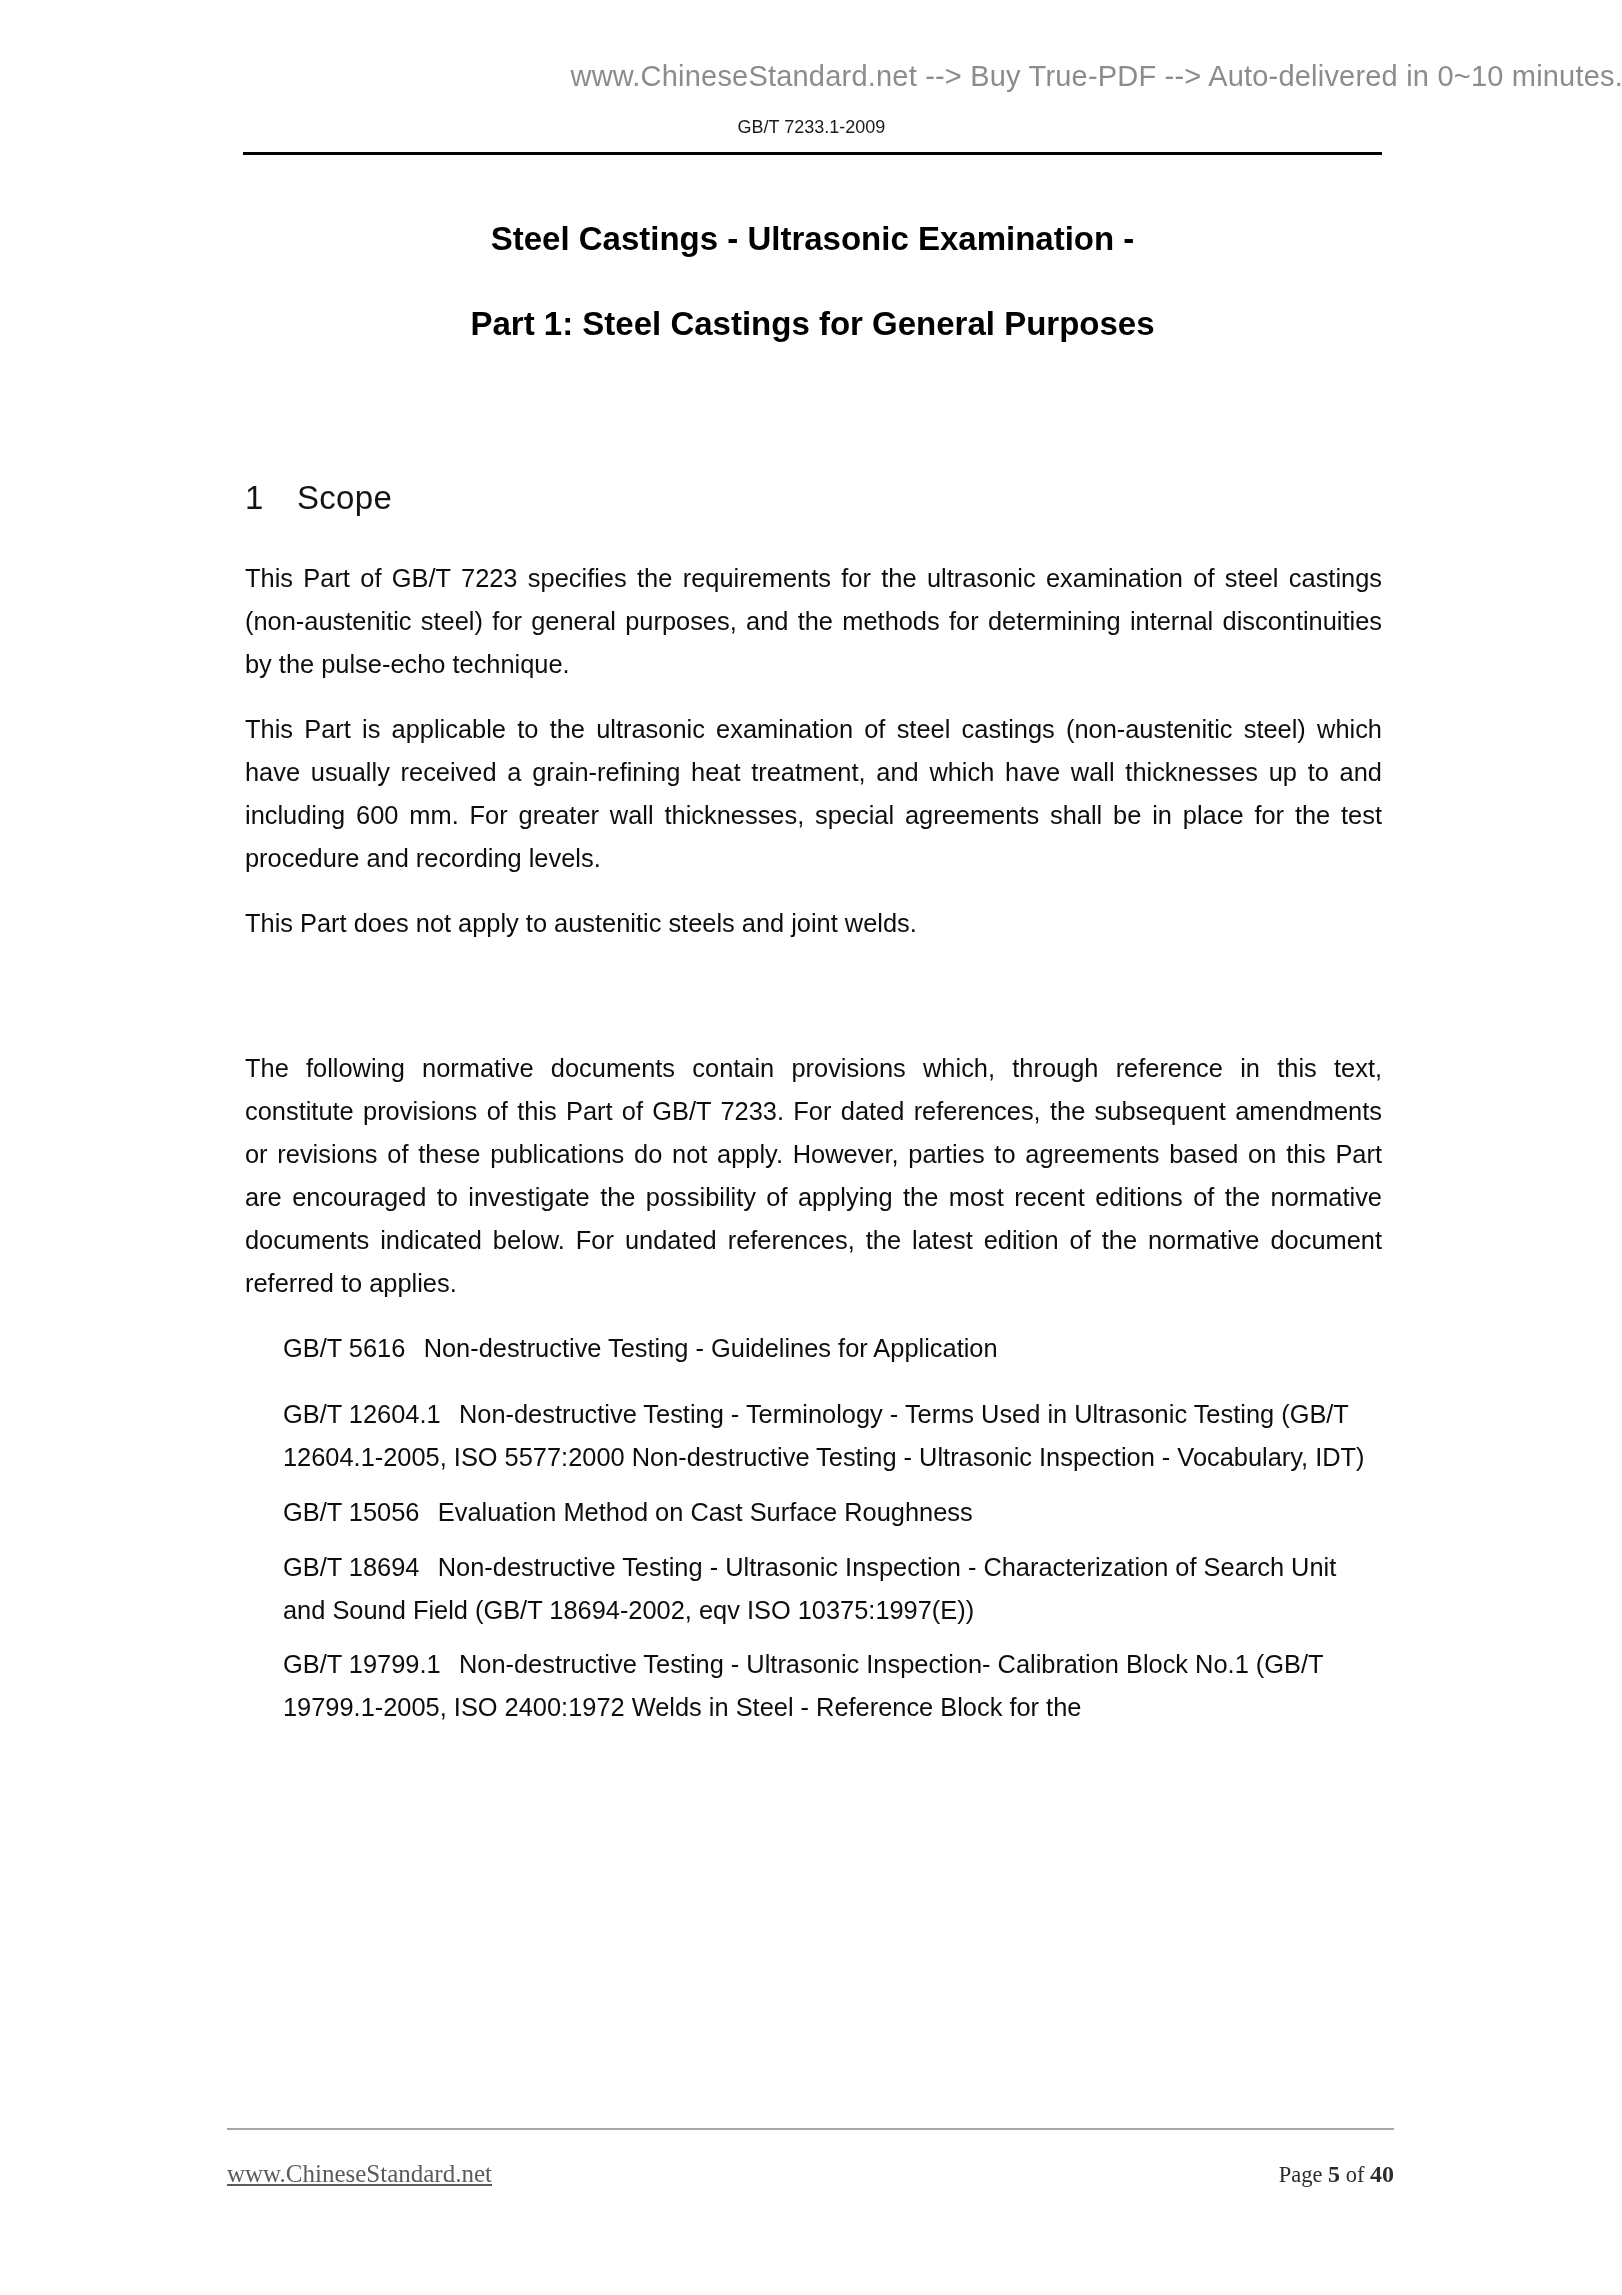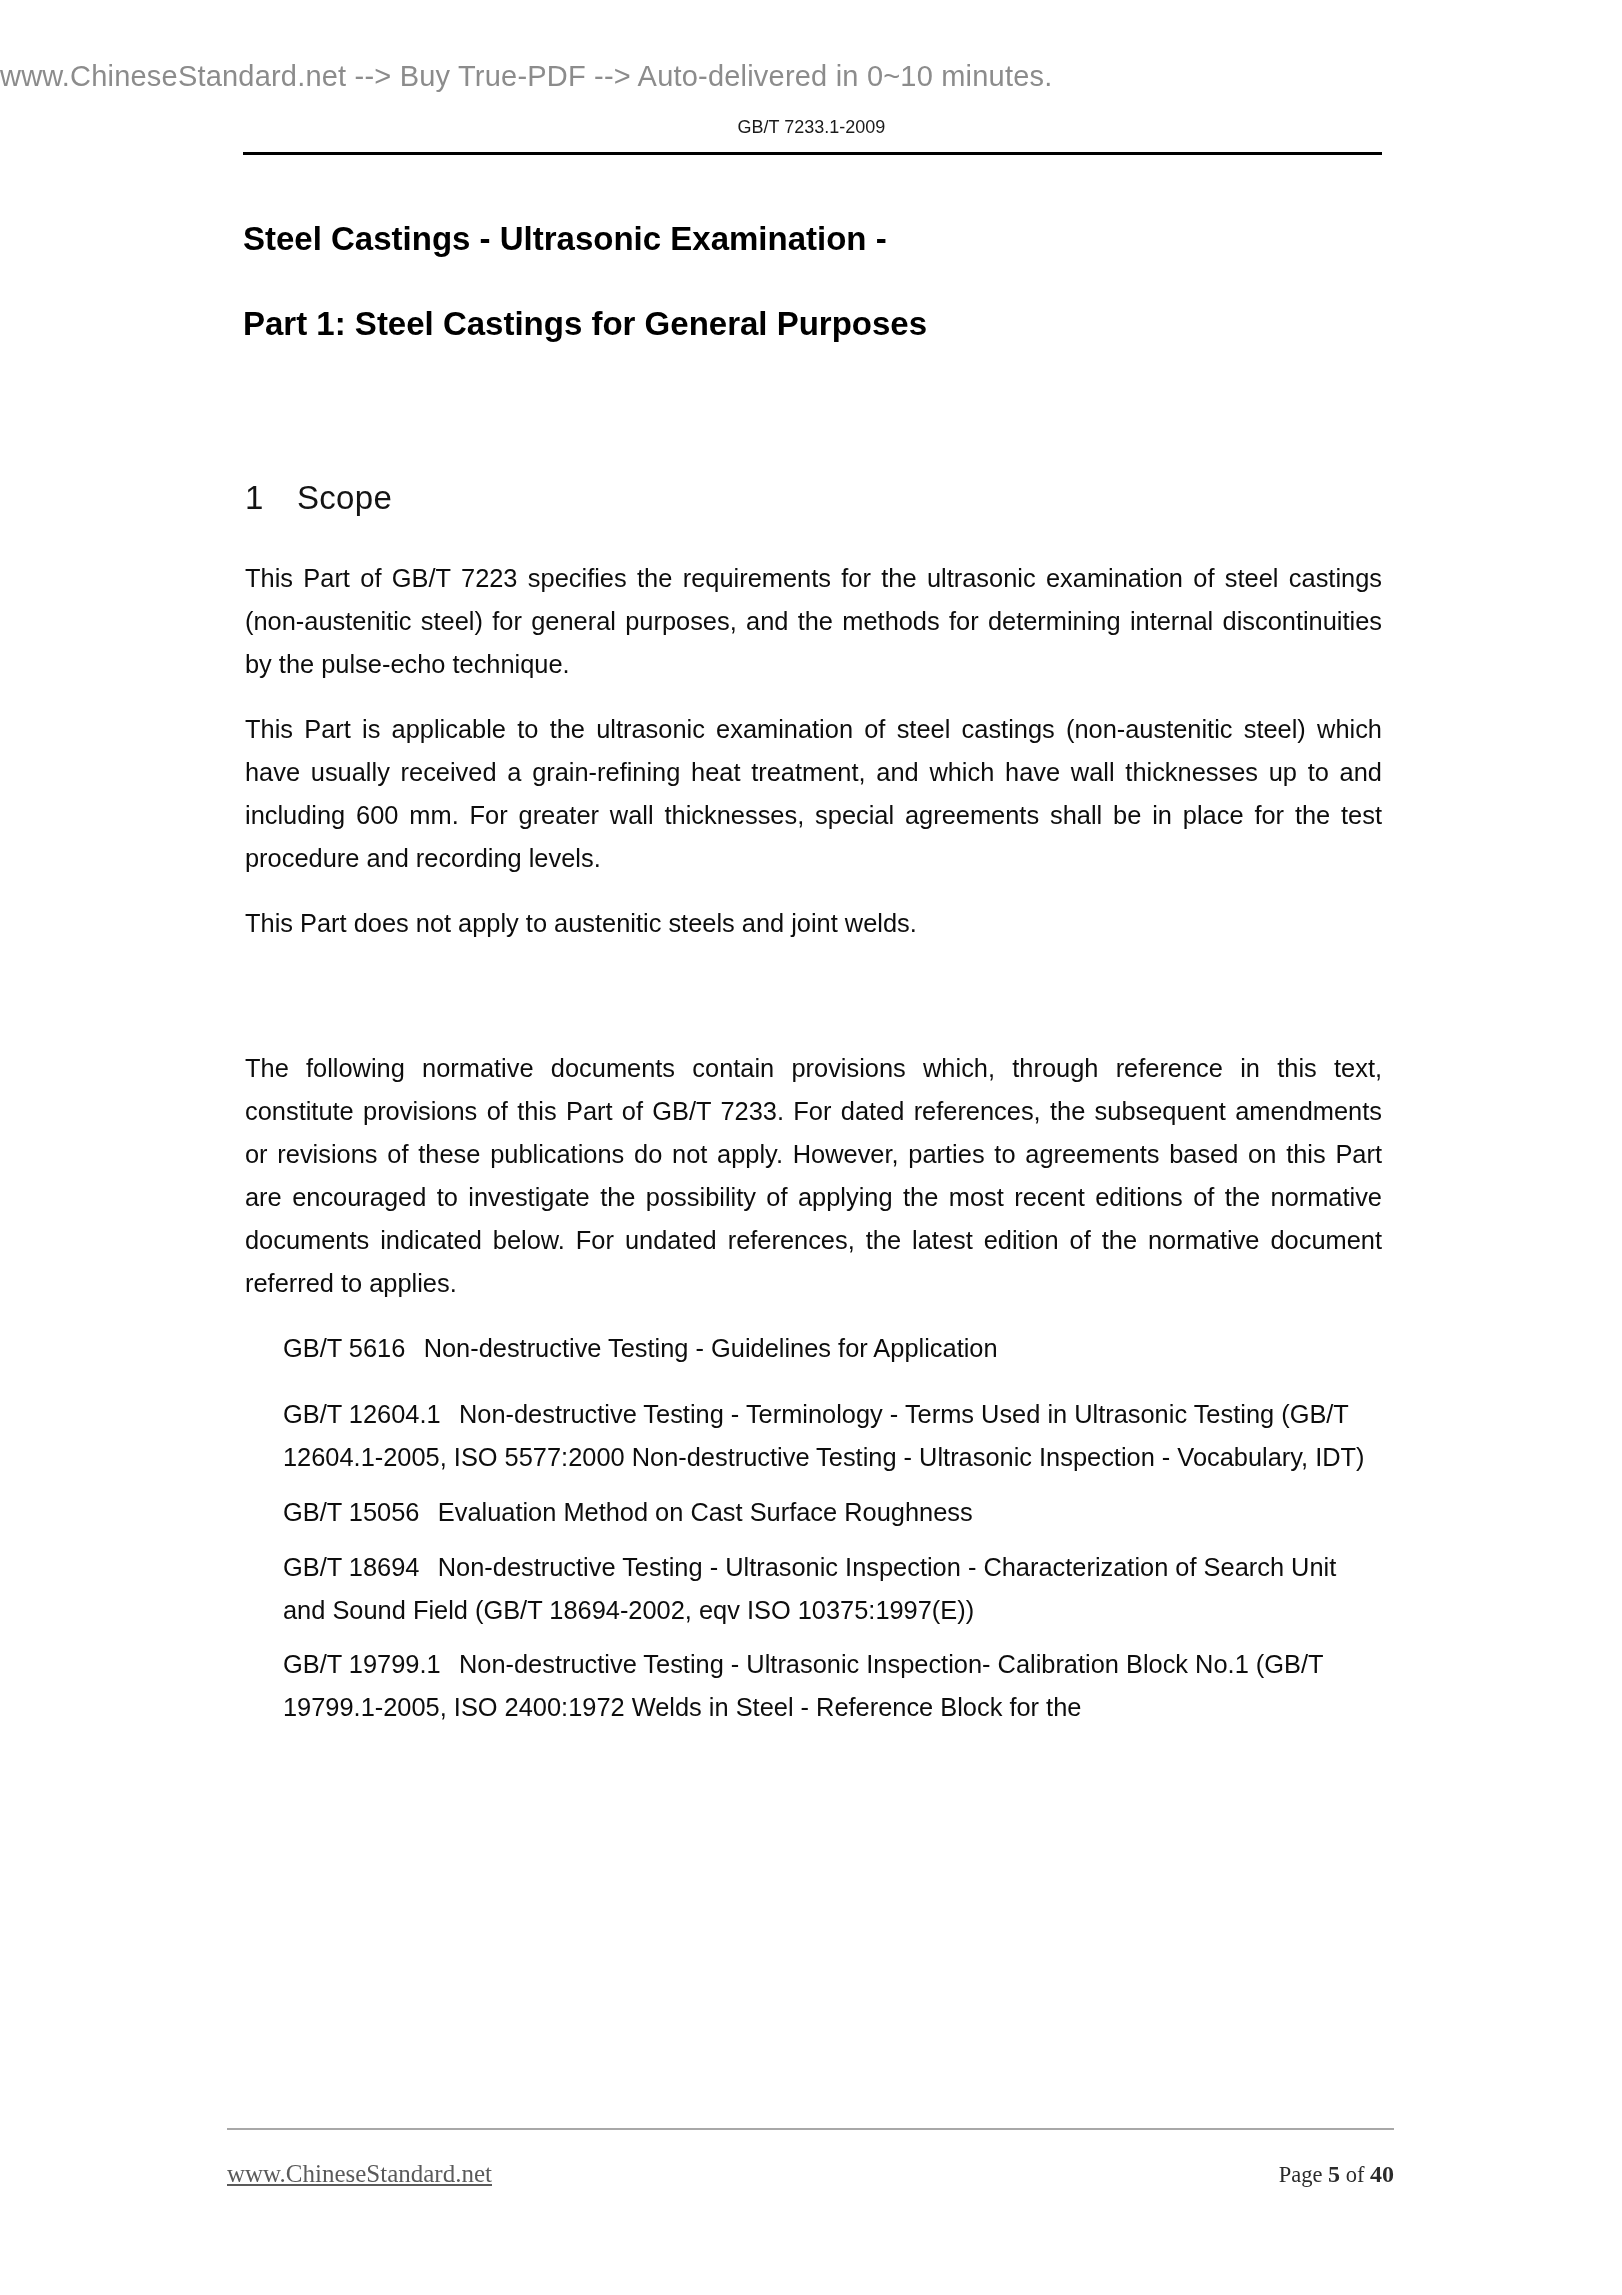--- a/index.html
+++ b/index.html
@@ -18,21 +18,21 @@
     color: #000000;
     overflow: hidden;
   }
 
   
   .header-watermark {
     position: absolute;
     top: 60px;
     left: 0;
     width: 1623px;
-    text-align: left;
+    text-align: right;
     font-family: "Liberation Sans", sans-serif;
     font-size: 29px;
     color: #8c8c8c;
     letter-spacing: 0.2px;
     white-space: nowrap;
   }
 
   .header-standard-no {
     position: absolute;
     top: 117px;
@@ -51,21 +51,21 @@
     width: 1139px;
     height: 3.3px;
     background: #000000;
   }
 
   
   .doc-title {
     position: absolute;
     left: 243px;
     width: 1139px;
-    text-align: left;
+    text-align: center;
     font-family: "Liberation Sans", sans-serif;
     font-weight: bold;
     font-size: 33px;
     line-height: 63px;
     color: #000000;
   }
   .doc-title.line1 { top: 207px; }
   .doc-title.line2 { top: 292px; }
 
   

